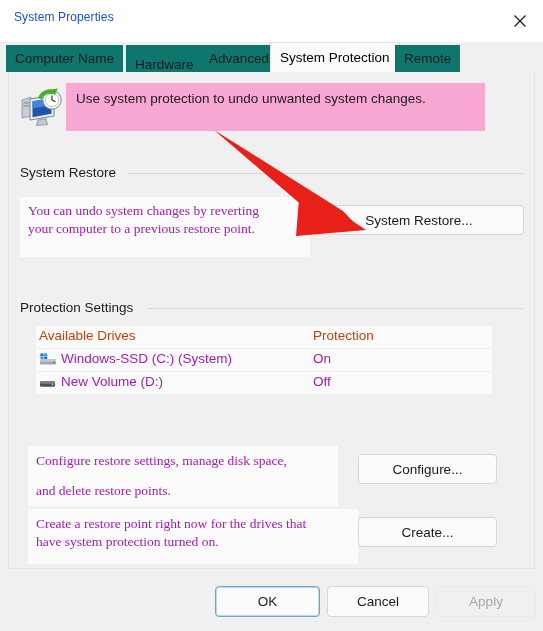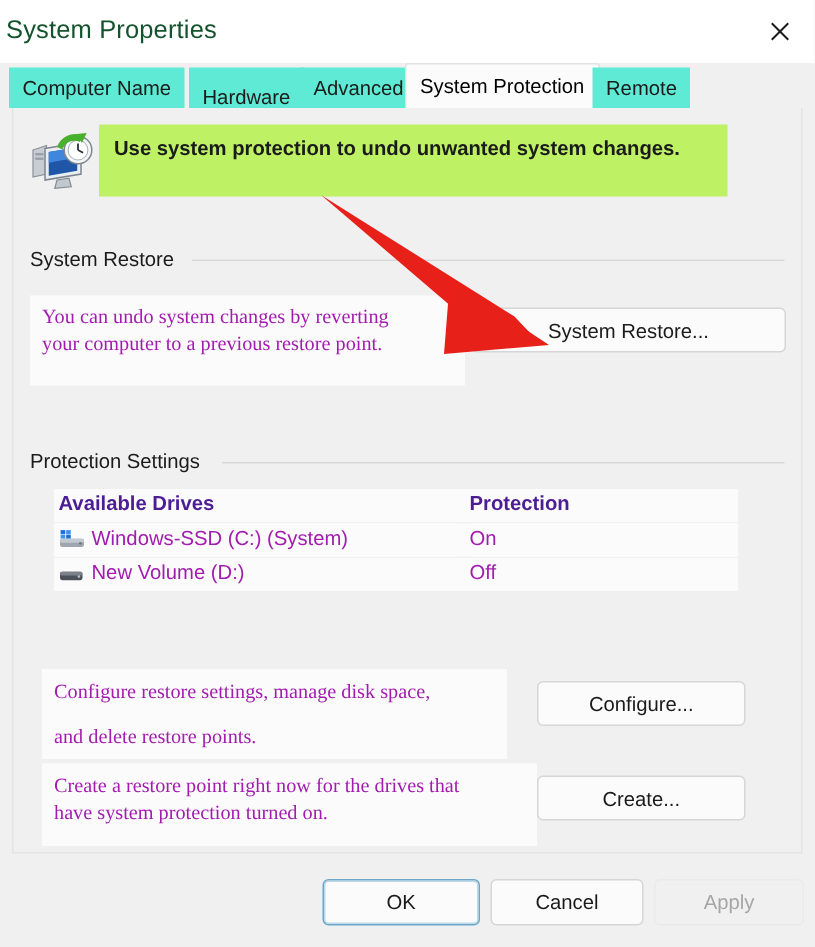--- a/index.html
+++ b/index.html
@@ -25,23 +25,23 @@
   
   #titlebar {
     position: absolute;
     left: 0; top: 0;
     width: 543px; height: 42px;
     background: #ffffff;
     box-sizing: border-box;
   }
   #title-text {
     position: absolute;
-    left: 4px; top: 10px;
-    font-size: 17px;
-    color: #14532d;
+    left: 14px; top: 10px;
+    font-size: 12px;
+    color: #1d4ed8;
     letter-spacing: 0.1px;
     white-space: nowrap;
   }
   #close-button {
     position: absolute;
     right: 0; top: 0;
     width: 46px; height: 42px;
     display: flex;
     align-items: center;
     justify-content: center;
@@ -58,21 +58,21 @@
   }
   .tab {
     position: absolute;
     top: 3px;
     height: 27px;
     padding: 0 9px;
     display: flex;
     align-items: center;
     font-size: 13.5px;
     color: #1b1b1b;
-    background: #5eead4;
+    background: #0f766e;
     white-space: nowrap;
     box-sizing: border-box;
     cursor: default;
   }
   .tab.selected {
     top: 0px;
     height: 30px;
     background: #fbfbfb;
     border: 1px solid #e2e2e2;
     border-bottom: none;
@@ -89,22 +89,21 @@
     border: 1px solid #e4e4e4;
     border-top: none;
     box-sizing: border-box;
   }
 
   
   #info-panel {
     position: absolute;
     left: 66px; top: 83px;
     width: 419px; height: 48px;
-    background: #bef264;
-    font-weight: bold;
+    background: #f9a8d4;
   }
   #info-text {
     position: absolute;
     left: 10px; top: 8px;
     font-size: 13.5px;
     color: #1b1b1b;
     white-space: nowrap;
   }
   #restore-icon {
     position: absolute;
@@ -193,21 +192,21 @@
     width: 182px; height: 22px;
     background: #fbfbfb;
   }
   .cell-text {
     position: absolute;
     top: 2px;
     font-size: 13.5px;
     color: #a21caf;
     white-space: nowrap;
   }
-  .hdr-text { color: #4c1d95; font-weight: bold; }
+  .hdr-text { color: #c2410c; }
   .drive-icon {
     position: absolute;
     left: 3px; top: 4px;
     width: 18px; height: 14px;
   }
 
   
   #footer {
     position: absolute;
     left: 0; top: 570px;

